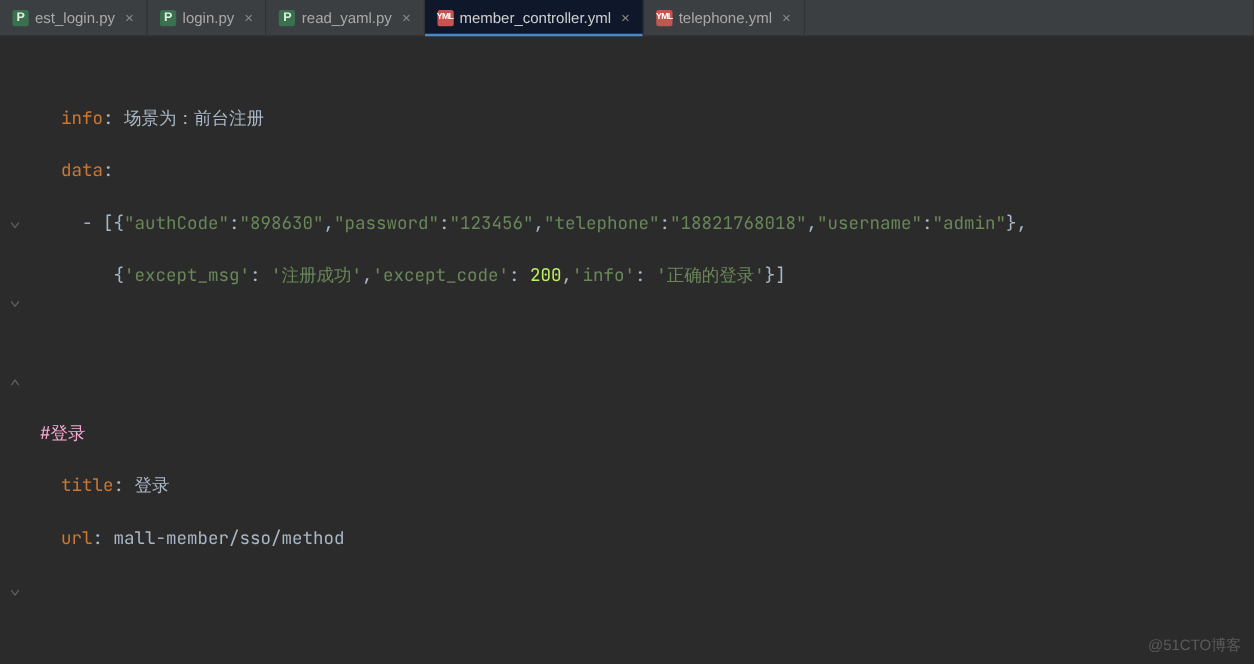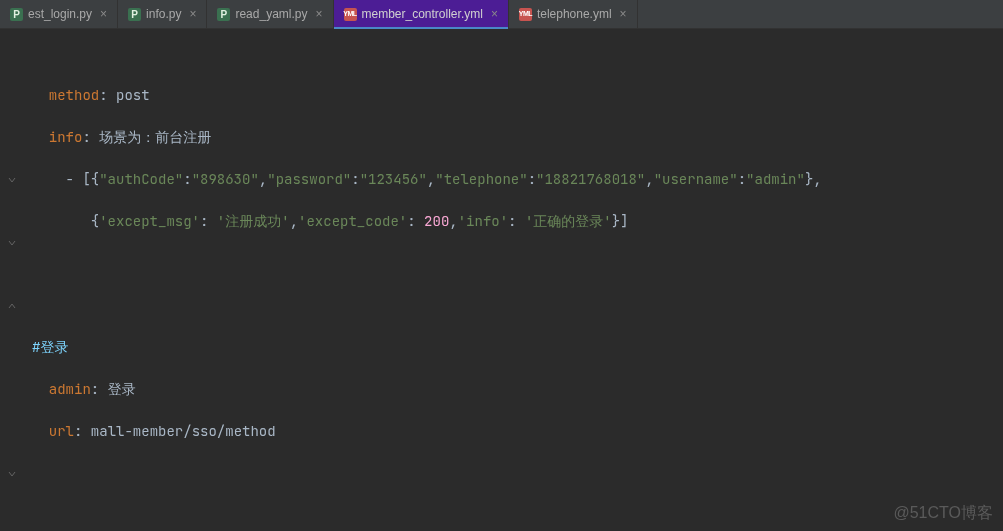--- a/index.html
+++ b/index.html
@@ -1,47 +1,47 @@
 <!DOCTYPE html>
 <html><head>
 <meta charset="utf-8">
 <style>
   html,body{margin:0;padding:0;background:#2b2b2b;color:#a9b7c6;font-family:"JetBrains Mono","Consolas","Courier New",monospace;font-size:14px;line-height:1.5;overflow:hidden;width:1003px;height:531px}
   .tabs{height:28px;background:#3c3f41;display:flex;align-items:stretch;border-bottom:1px solid #323232;font-family:"Segoe UI",Arial,sans-serif;font-size:12px;user-select:none}
   .tab{display:flex;align-items:center;gap:5px;padding:0 10px;color:#a9a9a9;border-right:1px solid #323232;cursor:pointer;position:relative}
-  .tab.active{background:#4c1d95;color:#d0d0d0}
+  .tab.active{background:#0f172a;color:#d0d0d0}
   .tab.active::after{content:"";position:absolute;left:0;right:0;bottom:-1px;height:2px;background:#4a88c7}
   .tab .close{font-size:12px;color:#8a8a8a;margin-left:3px}
   .ico{width:13px;height:13px;display:inline-flex;align-items:center;justify-content:center;font-size:10px;font-weight:bold;border-radius:2px}
   .ico-py{background:#3a7050;color:#dff0e0}
   .ico-yml{background:#c75450;color:#fff;font-size:7px;letter-spacing:-0.5px}
   .editor{padding:14px 0 0 26px;white-space:pre;position:relative}
   .row{display:block;height:21px;padding-left:6px}
   .gutter{position:absolute;left:0;top:14px;width:24px}
   .g{height:21px;display:flex;justify-content:center;align-items:center}
   .g svg{opacity:.6}
   .k{color:#cc7832}
   .s{color:#6a8759}
-  .n{color:#f9a8d4}
-  .c{color:#7dd3fc}
+  .n{color:#bef264}
+  .c{color:#f9a8d4}
   .p{color:#a9b7c6}
-  .watermark{position:absolute;right:10px;bottom:6px;color:#6e6e6e;font-family:Arial,sans-serif;font-size:16px;opacity:.7;user-select:none}
+  .watermark{position:absolute;right:10px;bottom:6px;color:#6e6e6e;font-family:Arial,sans-serif;font-size:12px;opacity:.7;user-select:none}
 </style>
 </head>
 <body>
 
 <div class="tabs">
   <div class="tab">
       <span class="ico ico-py">P</span>
       <span>est_login.py</span>
       <span class="close">×</span>
     </div>
   <div class="tab">
       <span class="ico ico-py">P</span>
-      <span>info.py</span>
+      <span>login.py</span>
       <span class="close">×</span>
     </div>
   <div class="tab">
       <span class="ico ico-py">P</span>
       <span>read_yaml.py</span>
       <span class="close">×</span>
     </div>
   <div class="tab active">
       <span class="ico ico-yml">YML</span>
       <span>member_controller.yml</span>
@@ -70,28 +70,28 @@
   <div class="g"><svg width="10" height="10">
           <path d="M2 3 L5 7 L8 3" stroke="#888" fill="none"></path>
         </svg></div>
   <div class="g"></div>
   
   
   
   
   
 </div>
-<span class="row">  <span class="k">method</span><span class="p">: </span><span class="p">post</span></span>
 <span class="row">  <span class="k">info</span><span class="p">: </span><span class="p">场景为：前台注册</span></span>
+<span class="row">  <span class="k">data</span><span class="p">:</span></span>
 <span class="row">    <span class="p">- [{</span><span class="s">"authCode"</span><span class="p">:</span><span class="s">"898630"</span><span class="p">,</span><span class="s">"password"</span><span class="p">:</span><span class="s">"123456"</span><span class="p">,</span><span class="s">"telephone"</span><span class="p">:</span><span class="s">"18821768018"</span><span class="p">,</span><span class="s">"username"</span><span class="p">:</span><span class="s">"admin"</span><span class="p">},</span></span>
 <span class="row">       <span class="p">{</span><span class="s">'except_msg'</span><span class="p">: </span><span class="s">'注册成功'</span><span class="p">,</span><span class="s">'except_code'</span><span class="p">: </span><span class="n">200</span><span class="p">,</span><span class="s">'info'</span><span class="p">: </span><span class="s">'正确的登录'</span><span class="p">}]</span></span>
 <span class="row"> </span>
 <span class="row"> </span>
 <span class="row"><span class="c">#登录</span></span>
-<span class="row">  <span class="k">admin</span><span class="p">: </span><span class="p">登录</span></span>
+<span class="row">  <span class="k">title</span><span class="p">: </span><span class="p">登录</span></span>
 <span class="row">  <span class="k">url</span><span class="p">: </span><span class="p">mall-member/sso/method</span></span>
 
 
 
 
 
 
 
 </div>
 

